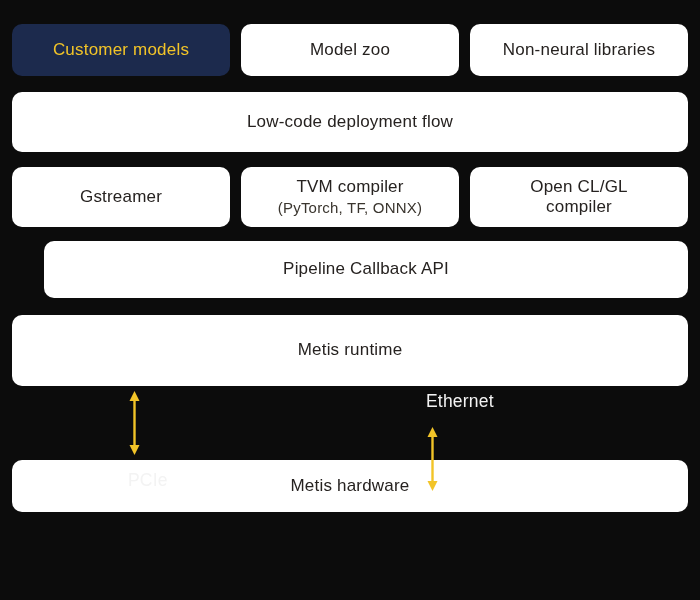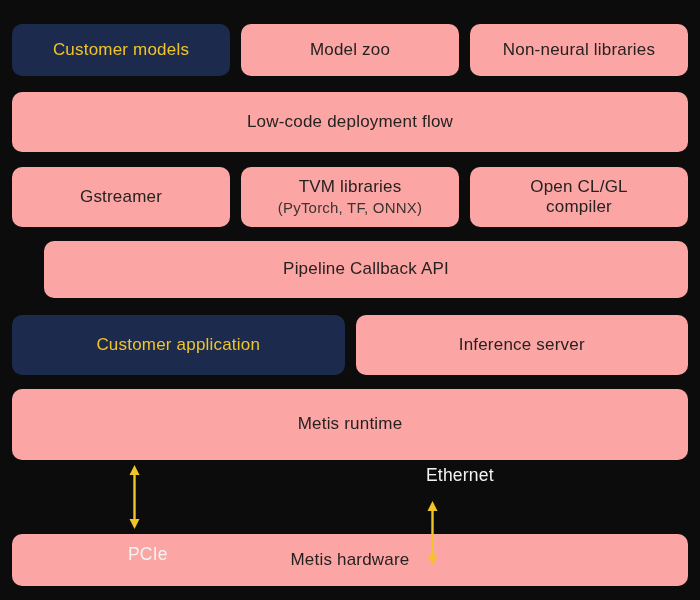--- a/index.html
+++ b/index.html
@@ -15,21 +15,21 @@
     font-family: "Liberation Sans", sans-serif;
     overflow: hidden;
     box-sizing: border-box;
     padding: 24px 12px 20px 12px;
   }
   .row {
     display: flex;
     gap: 11px;
   }
   .box {
-    background: #fca5a5;
+    background: #ffffff;
     color: #262220;
     border-radius: 10px;
     display: flex;
     flex-direction: column;
     align-items: center;
     justify-content: center;
     text-align: center;
     font-size: 17px;
     letter-spacing: 0.2px;
     line-height: 1.2;
@@ -86,36 +86,32 @@
     <div class="box h54">Non-neural libraries</div>
   </div>
 
   <div class="row mb15">
     <div class="box h60">Low-code deployment flow</div>
   </div>
 
   <div class="row mb14">
     <div class="box h60">Gstreamer</div>
     <div class="box h60">
-      <span>TVM libraries</span>
+      <span>TVM compiler</span>
       <span class="sub">(PyTorch, TF, ONNX)</span>
     </div>
     <div class="box h60">
       <span class="wrap-narrow">Open CL/GL compiler</span>
     </div>
   </div>
 
   <div class="row mb17">
     <div class="box h57">Pipeline Callback API</div>
   </div>
 
-  <div class="row mb14">
-    <div class="box navy h60">Customer application</div>
-    <div class="box h60">Inference server</div>
-  </div>
 
   <div class="row">
     <div class="box h58">Metis runtime</div>
   </div>
 
   <div class="connectors">
     <div class="conn-group" style="left: 116px;">
       <svg class="arrow-svg" width="13" height="64" viewBox="0 0 13 64">
         <line x1="6.5" y1="8" x2="6.5" y2="56" stroke="#f2c428" stroke-width="2.4"></line>
         <polygon points="6.5,0 1.5,10 11.5,10" fill="#f2c428"></polygon>

